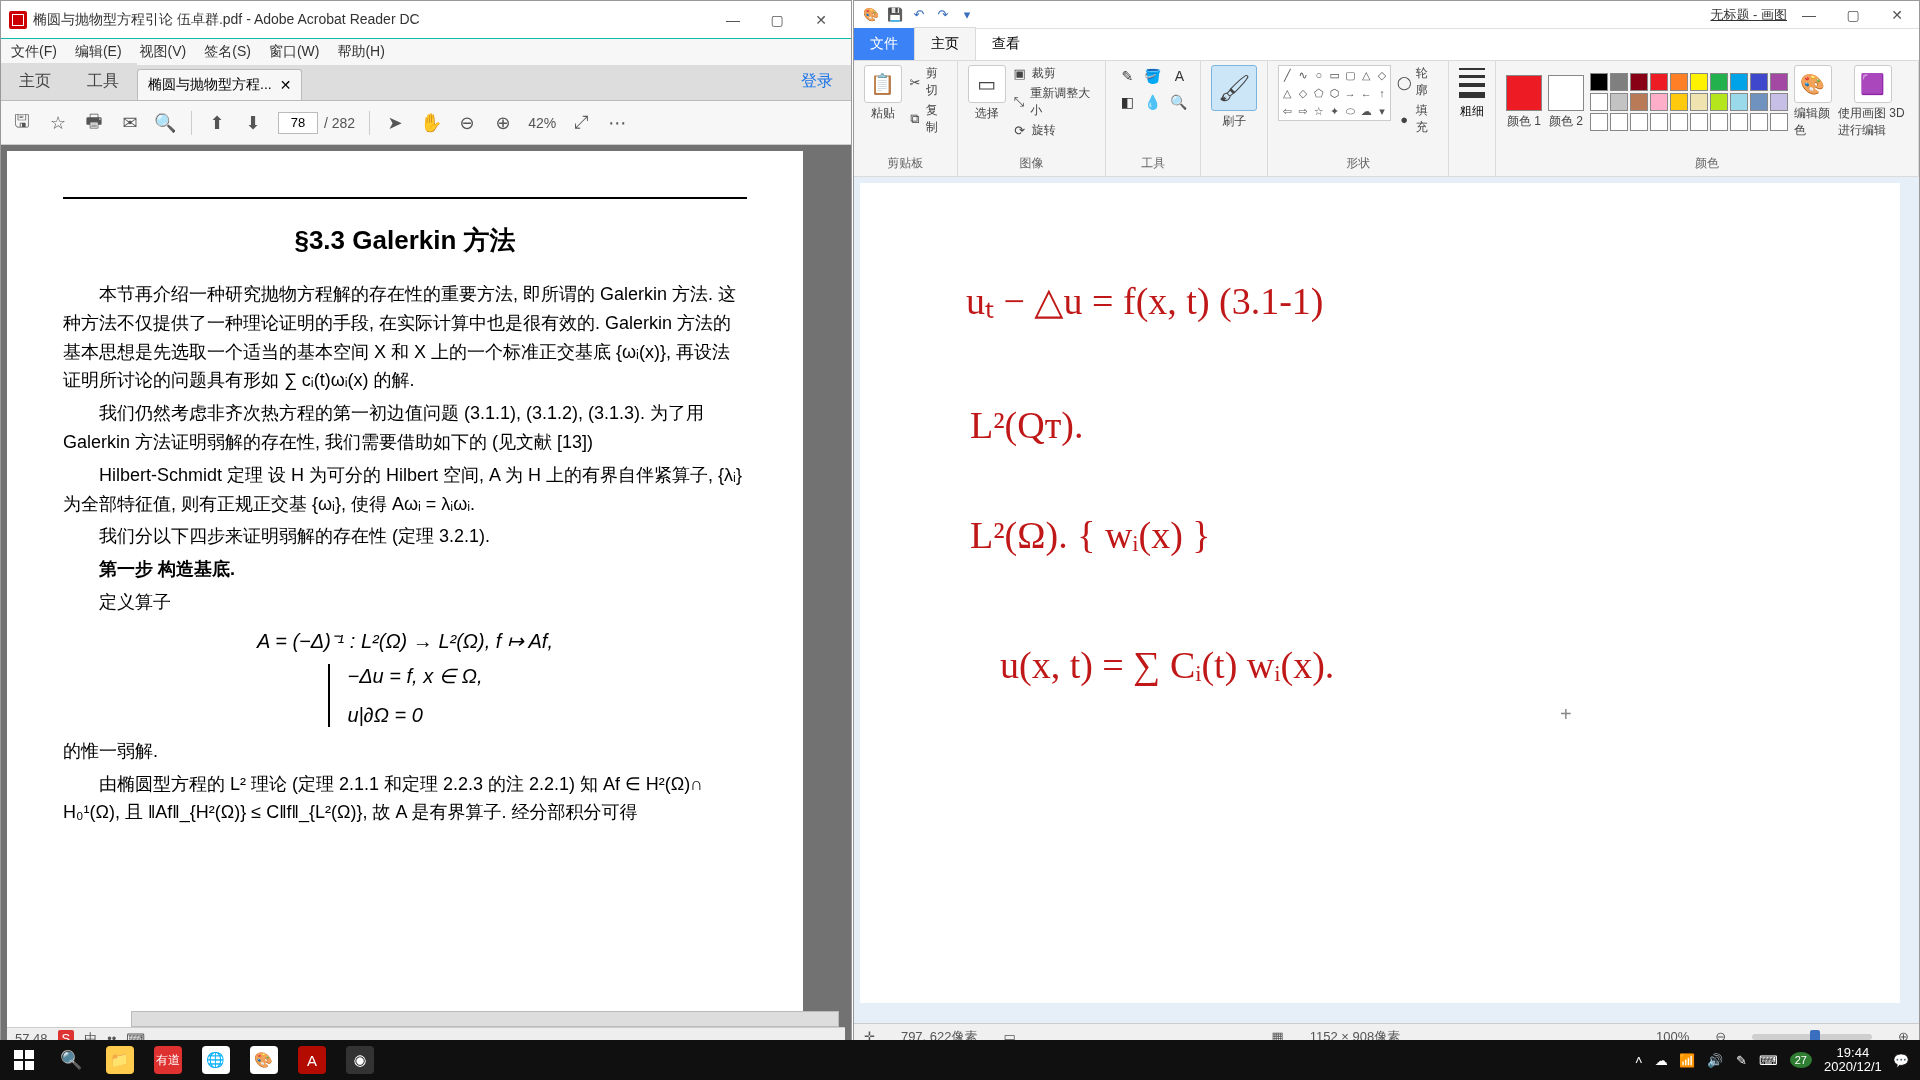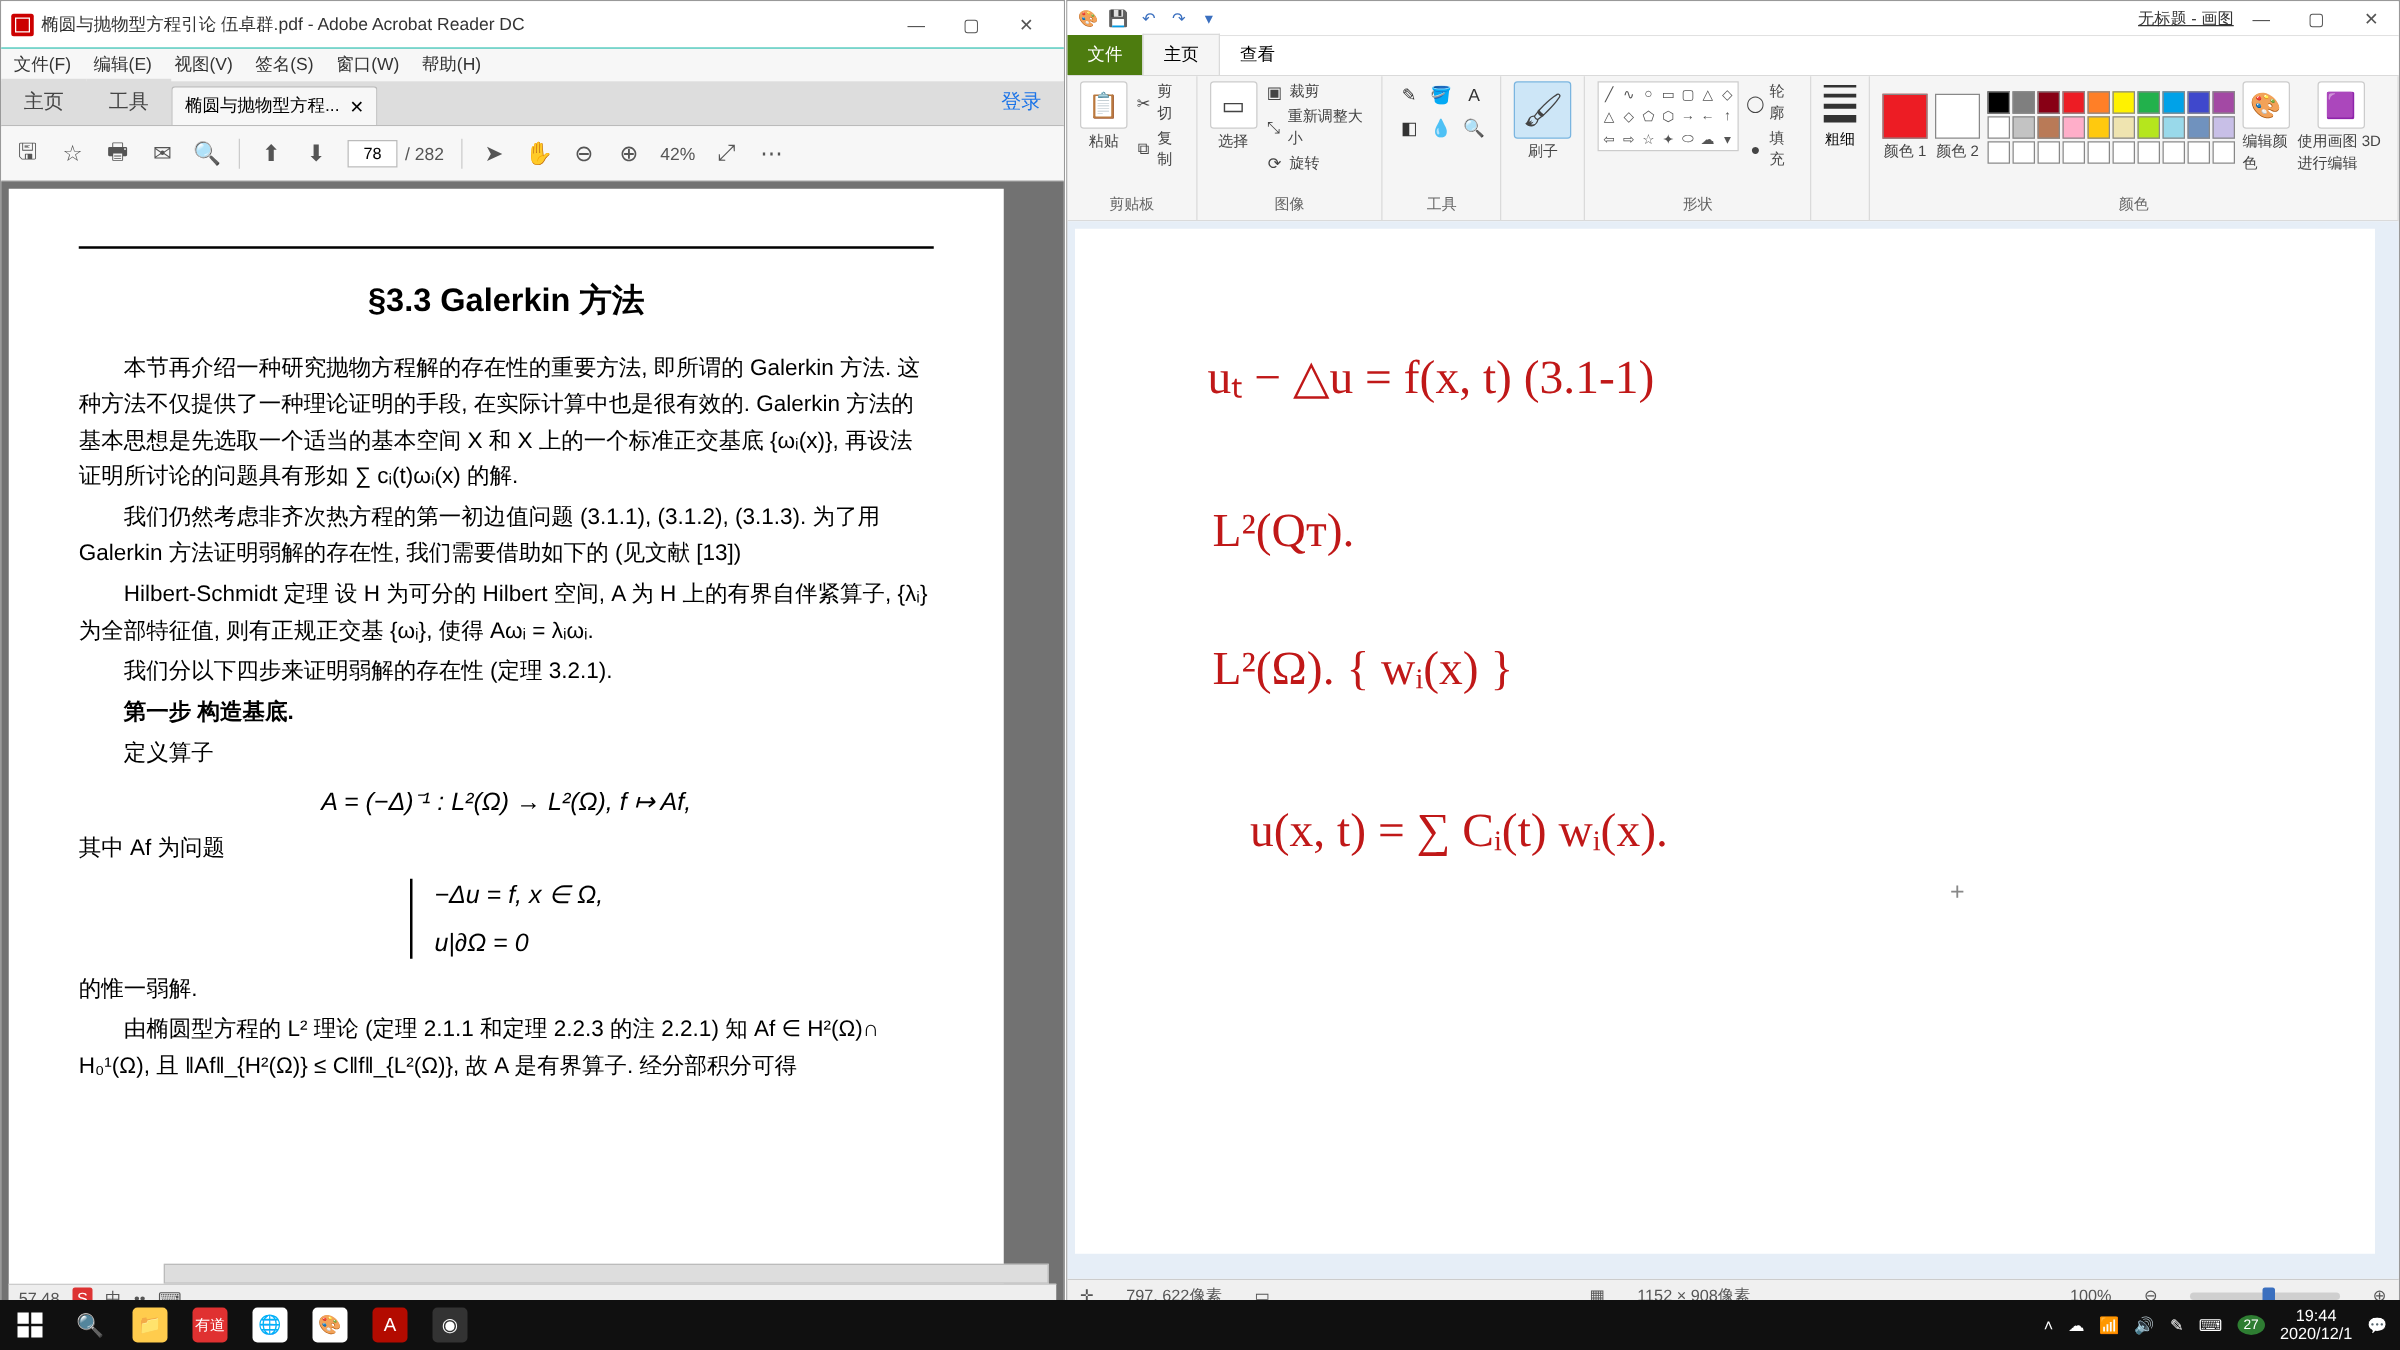--- a/index.html
+++ b/index.html
@@ -35,21 +35,21 @@
 .ac-scroll-h{position:absolute;bottom:22px;left:130px;right:12px;height:16px;background:#ddd;border:1px solid #bbb;}
 
 
 .paint { position:absolute; left:853px; top:0; width:1067px; height:1050px; background:#fff; border:1px solid #999; display:flex; flex-direction:column;}
 .pt-title{height:28px;background:#fff;display:flex;align-items:center;font-size:13px;color:#333;border-bottom:1px solid #e1e1e1;}
 .pt-qat{display:flex;align-items:center;gap:6px;padding:0 8px;}
 .qat-ico{width:18px;height:18px;display:flex;align-items:center;justify-content:center;font-size:13px;color:#3a6fbf;}
 .pt-title .ttl{flex:1;text-align:right;padding-left:4px;text-decoration:underline;}
 .pt-tabs{height:32px;background:#fff;display:flex;align-items:flex-end;border-bottom:1px solid #dadada;}
 .pt-tab{padding:7px 16px;font-size:14px;}
-.pt-tab.blue{background:#4d7c0f;color:#fff;}
+.pt-tab.blue{background:#3b82f6;color:#fff;}
 .pt-tab.active{background:#f5f5f5;border:1px solid #dadada;border-bottom:none;}
 .pt-ribbon{height:116px;background:#f5f5f5;border-bottom:1px solid #dadada;display:flex;}
 .rib-group{border-right:1px solid #dadada;padding:4px 10px;display:flex;flex-direction:column;align-items:center;justify-content:space-between;}
 .rib-label{font-size:12px;color:#666;margin-top:2px;}
 .rib-top{display:flex;gap:6px;align-items:flex-start;}
 .big-btn{display:flex;flex-direction:column;align-items:center;gap:2px;font-size:12px;color:#444;}
 .big-ico{width:38px;height:38px;border:1px solid #ccc;background:#fff;border-radius:3px;display:flex;align-items:center;justify-content:center;font-size:20px;}
 .sm-row{display:flex;flex-direction:column;gap:3px;font-size:12px;color:#444;}
 .sm-item{display:flex;align-items:center;gap:4px;}
 .sm-ico{width:16px;height:16px;display:inline-flex;align-items:center;justify-content:center;font-size:13px;}
@@ -141,21 +141,20 @@
     <div class="ac-page">
       <hr class="pg-rule">
       <div class="sec-title">§3.3  Galerkin 方法</div>
       <p class="para">本节再介绍一种研究抛物方程解的存在性的重要方法, 即所谓的 Galerkin 方法. 这种方法不仅提供了一种理论证明的手段, 在实际计算中也是很有效的. Galerkin 方法的基本思想是先选取一个适当的基本空间 X 和 X 上的一个标准正交基底 {ωᵢ(x)}, 再设法证明所讨论的问题具有形如 ∑ cᵢ(t)ωᵢ(x) 的解.</p>
       <p class="para">我们仍然考虑非齐次热方程的第一初边值问题 (3.1.1), (3.1.2), (3.1.3). 为了用 Galerkin 方法证明弱解的存在性, 我们需要借助如下的 (见文献 [13])</p>
       <p class="para" style="text-indent:2em;">Hilbert-Schmidt 定理  设 H 为可分的 Hilbert 空间,  A 为 H 上的有界自伴紧算子,  {λᵢ} 为全部特征值, 则有正规正交基 {ωᵢ}, 使得 Aωᵢ = λᵢωᵢ.</p>
       <p class="para">我们分以下四步来证明弱解的存在性 (定理 3.2.1).</p>
       <p class="para" style="font-weight:bold;">第一步  构造基底.</p>
       <p class="para">定义算子</p>
       <div class="formula">A = (−Δ)⁻¹ : L²(Ω) → L²(Ω), f ↦ Af,</div>
-      <p class="para" style="text-indent:0;">其中 Af 为问题</p>
       <div class="formula" style="text-align:center;">
         <div style="display:inline-block;text-align:left;border-left:2px solid #000;padding-left:18px;">
           <div>−Δu = f,   x ∈ Ω,</div>
           <div style="margin-top:16px;">u|∂Ω = 0</div>
         </div>
       </div>
       <p class="para" style="text-indent:0;">的惟一弱解.</p>
       <p class="para">由椭圆型方程的 L² 理论 (定理 2.1.1 和定理 2.2.3 的注 2.2.1) 知 Af ∈ H²(Ω)∩ H₀¹(Ω), 且 ‖Af‖_{H²(Ω)} ≤ C‖f‖_{L²(Ω)}, 故 A 是有界算子. 经分部积分可得</p>
     </div>
     <div class="ac-scroll-h"></div>

